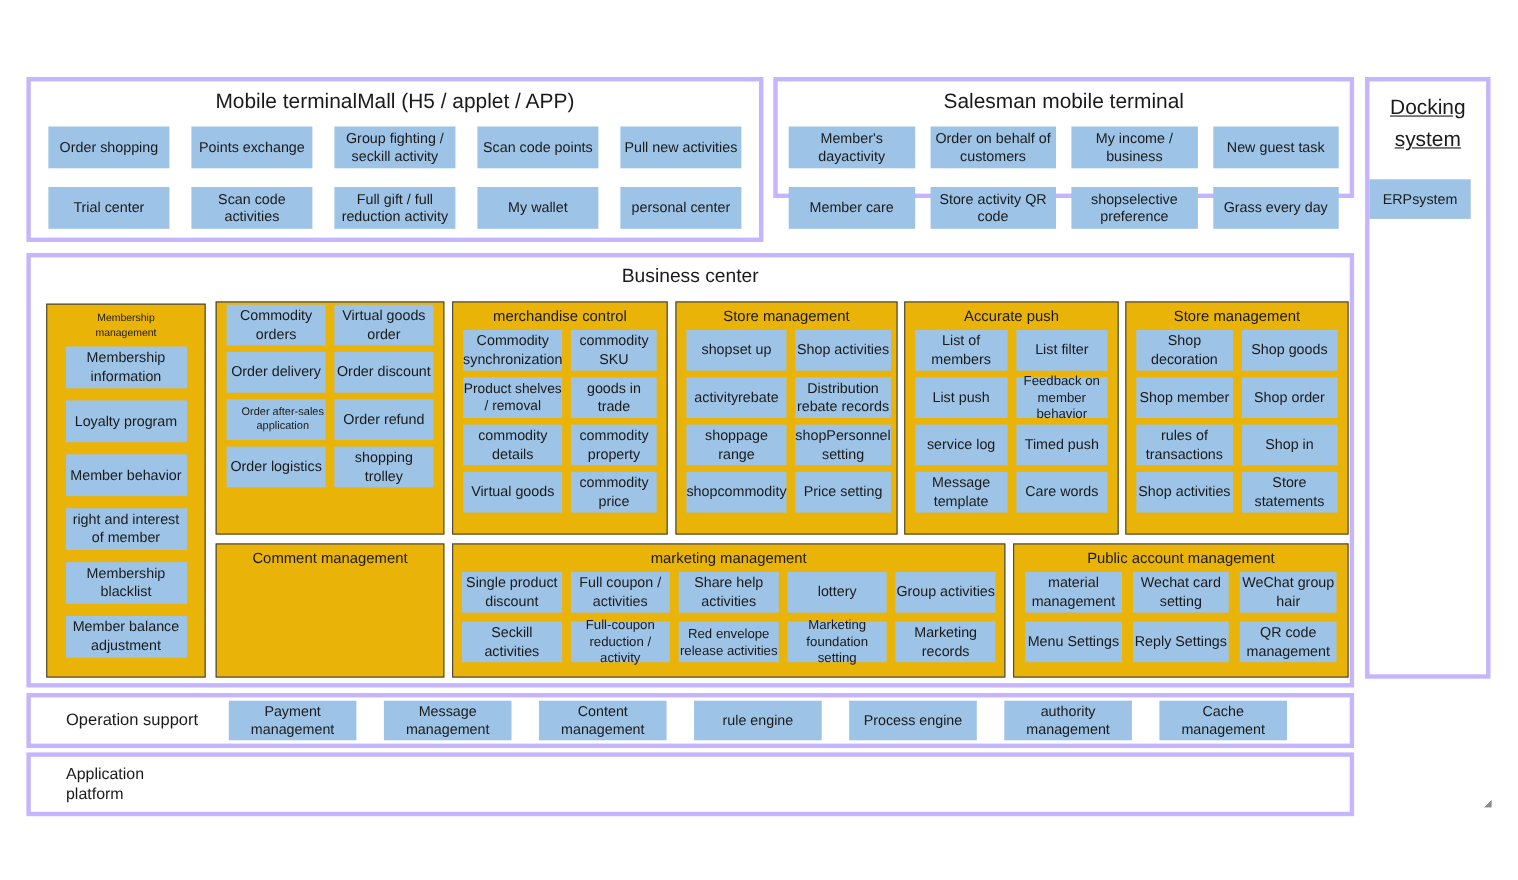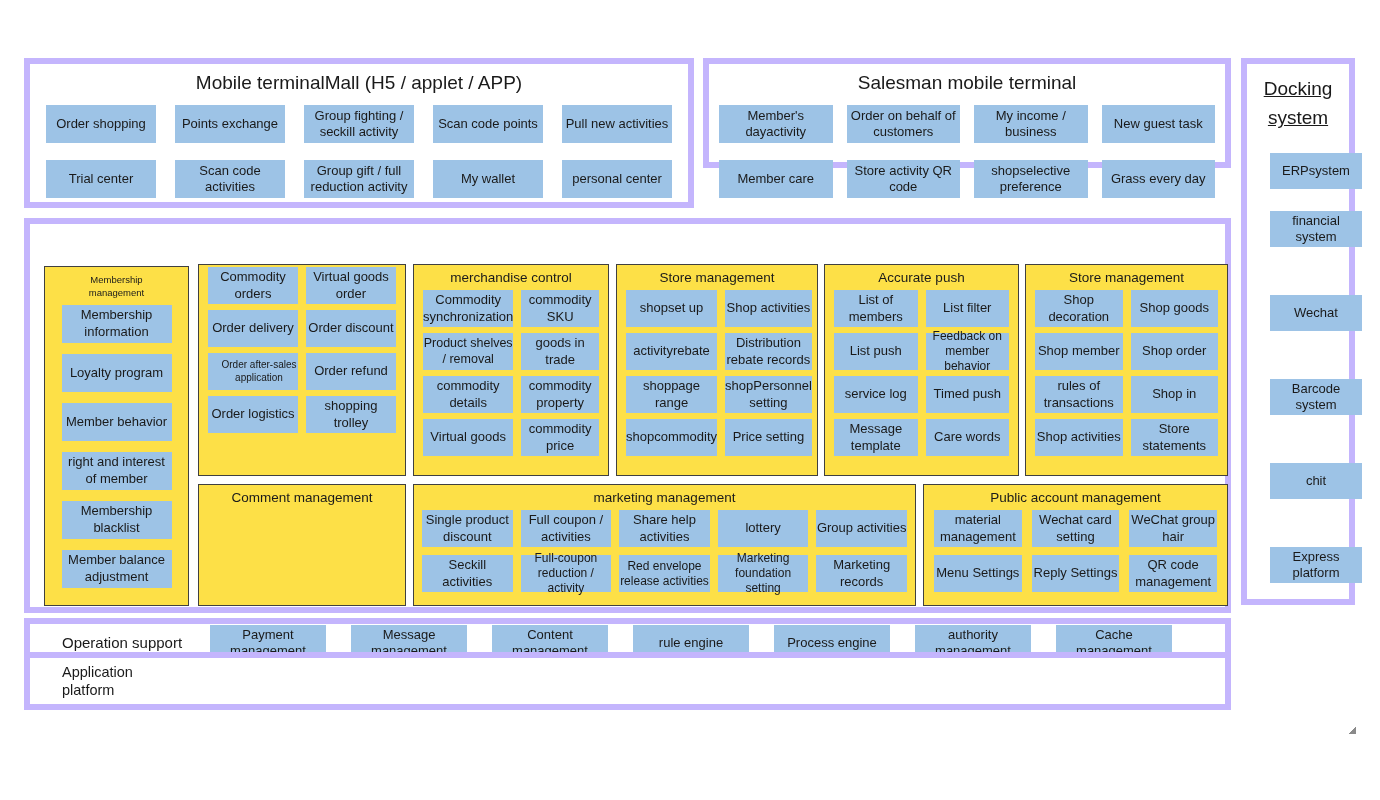--- a/index.html
+++ b/index.html
@@ -2,53 +2,53 @@
 <html><head>
 <meta charset="utf-8">
 <style>
   html,body { margin:0; padding:0; }
   body {
     width:1380px; height:800px; position:relative; background:#ffffff;
     font-family:"Liberation Sans", sans-serif; color:#1a1a1a;
     overflow:hidden;
   }
   .section {
-    position:absolute; border:6px solid #c4b5fd; background:#fff; box-sizing:border-box;
+    position:absolute; border:4px solid #c4b5fd; background:#fff; box-sizing:border-box;margin-top:12px;
   }
   #sec-mobile      { left:24px;   top:58px;  width:670px;  height:150px; }
   #sec-salesman    { left:703px;  top:58px;  width:528px;  height:110px; }
   #sec-docking     { left:1241px; top:58px;  width:114px;  height:547px; }
   #sec-business    { left:24px;   top:218px; width:1207px; height:395px; }
   #sec-operation   { left:24px;   top:618px; width:1207px; height:50px;  }
-  #sec-application { left:24px;   top:652px; width:1207px; height:58px;  }
+  #sec-application { left:24px;   top:672px; width:1207px; height:58px;  }
 
   .sec-title { text-align:center; font-size:19px; padding-top:8px; white-space:nowrap; }
   #sec-business .sec-title { font-size:17.5px; padding-top:6px; }
   #sec-docking .sec-title { white-space:normal; line-height:1.55; padding:10px 8px 0;text-decoration:underline; }
 
   .box {
     background:#9DC3E6; display:flex; align-items:center; justify-content:center;
     text-align:center; overflow:visible; box-sizing:border-box;
   }
   .box span { font-size:13px; line-height:1.25; display:block; }
 
   
   .grid { display:grid; }
   #mobile-items   { grid-template-columns:repeat(5,110px); justify-content:space-between;
                     padding:0 16px; grid-auto-rows:38px; row-gap:17px; margin-top:11px; }
   #salesman-items { grid-template-columns:repeat(4,1fr); gap:17px 14px; padding:0 10px;
                     grid-auto-rows:38px; margin-top:11px; }
 
   
-  #docking-items { display:flex; flex-direction:column; align-items:center; gap:48px; margin-top:20px;padding-left:36px; }
+  #docking-items { display:flex; align-items:center; gap:48px; margin-top:20px; }
   #docking-items .box { width:92px; height:36px; flex:none; }
   #docking-items .box:nth-child(2) { margin-top:-26px; }
 
   
-  .group { position:absolute; border:1.5px solid #404040; box-sizing:border-box; background:#fde047; }
+  .group { position:absolute; border:1.5px solid #404040; box-sizing:border-box; background:#eab308; }
   .group-title { text-align:center; font-size:13.5px; padding:5px 4px 3px; }
   .g0 { left:14px;  top:42px;  width:145px; height:340px; }
   .g0 .group-title { font-size:9.5px; line-height:1.35; padding:7px 30px 2px; }
   .g1 { left:168px; top:40px;  width:208px; height:212px; }
   .g2 { left:383px; top:40px;  width:196px; height:212px; }
   .g3 { left:586px; top:40px;  width:202px; height:212px; }
   .g4 { left:794px; top:40px;  width:195px; height:212px; }
   .g5 { left:995px; top:40px;  width:203px; height:212px; }
   .g6 { left:168px; top:260px; width:208px; height:122px; }
   .g7 { left:383px; top:260px; width:503px; height:122px; }
@@ -93,21 +93,21 @@
       <div class="box">
         <span>Pull new activities</span>
       </div>
       <div class="box">
         <span>Trial center</span>
       </div>
       <div class="box">
         <span>Scan code activities</span>
       </div>
       <div class="box">
-        <span>Group gift / full reduction activity</span>
+        <span>Full gift / full reduction activity</span>
       </div>
       <div class="box">
         <span>My wallet</span>
       </div>
       <div class="box">
         <span>personal center</span>
       </div>
     </div>
 </div>
 
@@ -159,20 +159,21 @@
       <div class="box">
         <span>chit</span>
       </div>
       <div class="box">
         <span>Express platform</span>
       </div>
     </div>
 </div>
 
 <div class="section" id="sec-business">
+  <div class="sec-title">Business center</div>
 
   <div class="group g0">
     <div class="group-title">Membership management</div>
     <div class="items cols1">
         <div class="box">
           <span>Membership information</span>
         </div>
         <div class="box">
           <span>Loyalty program</span>
         </div>

